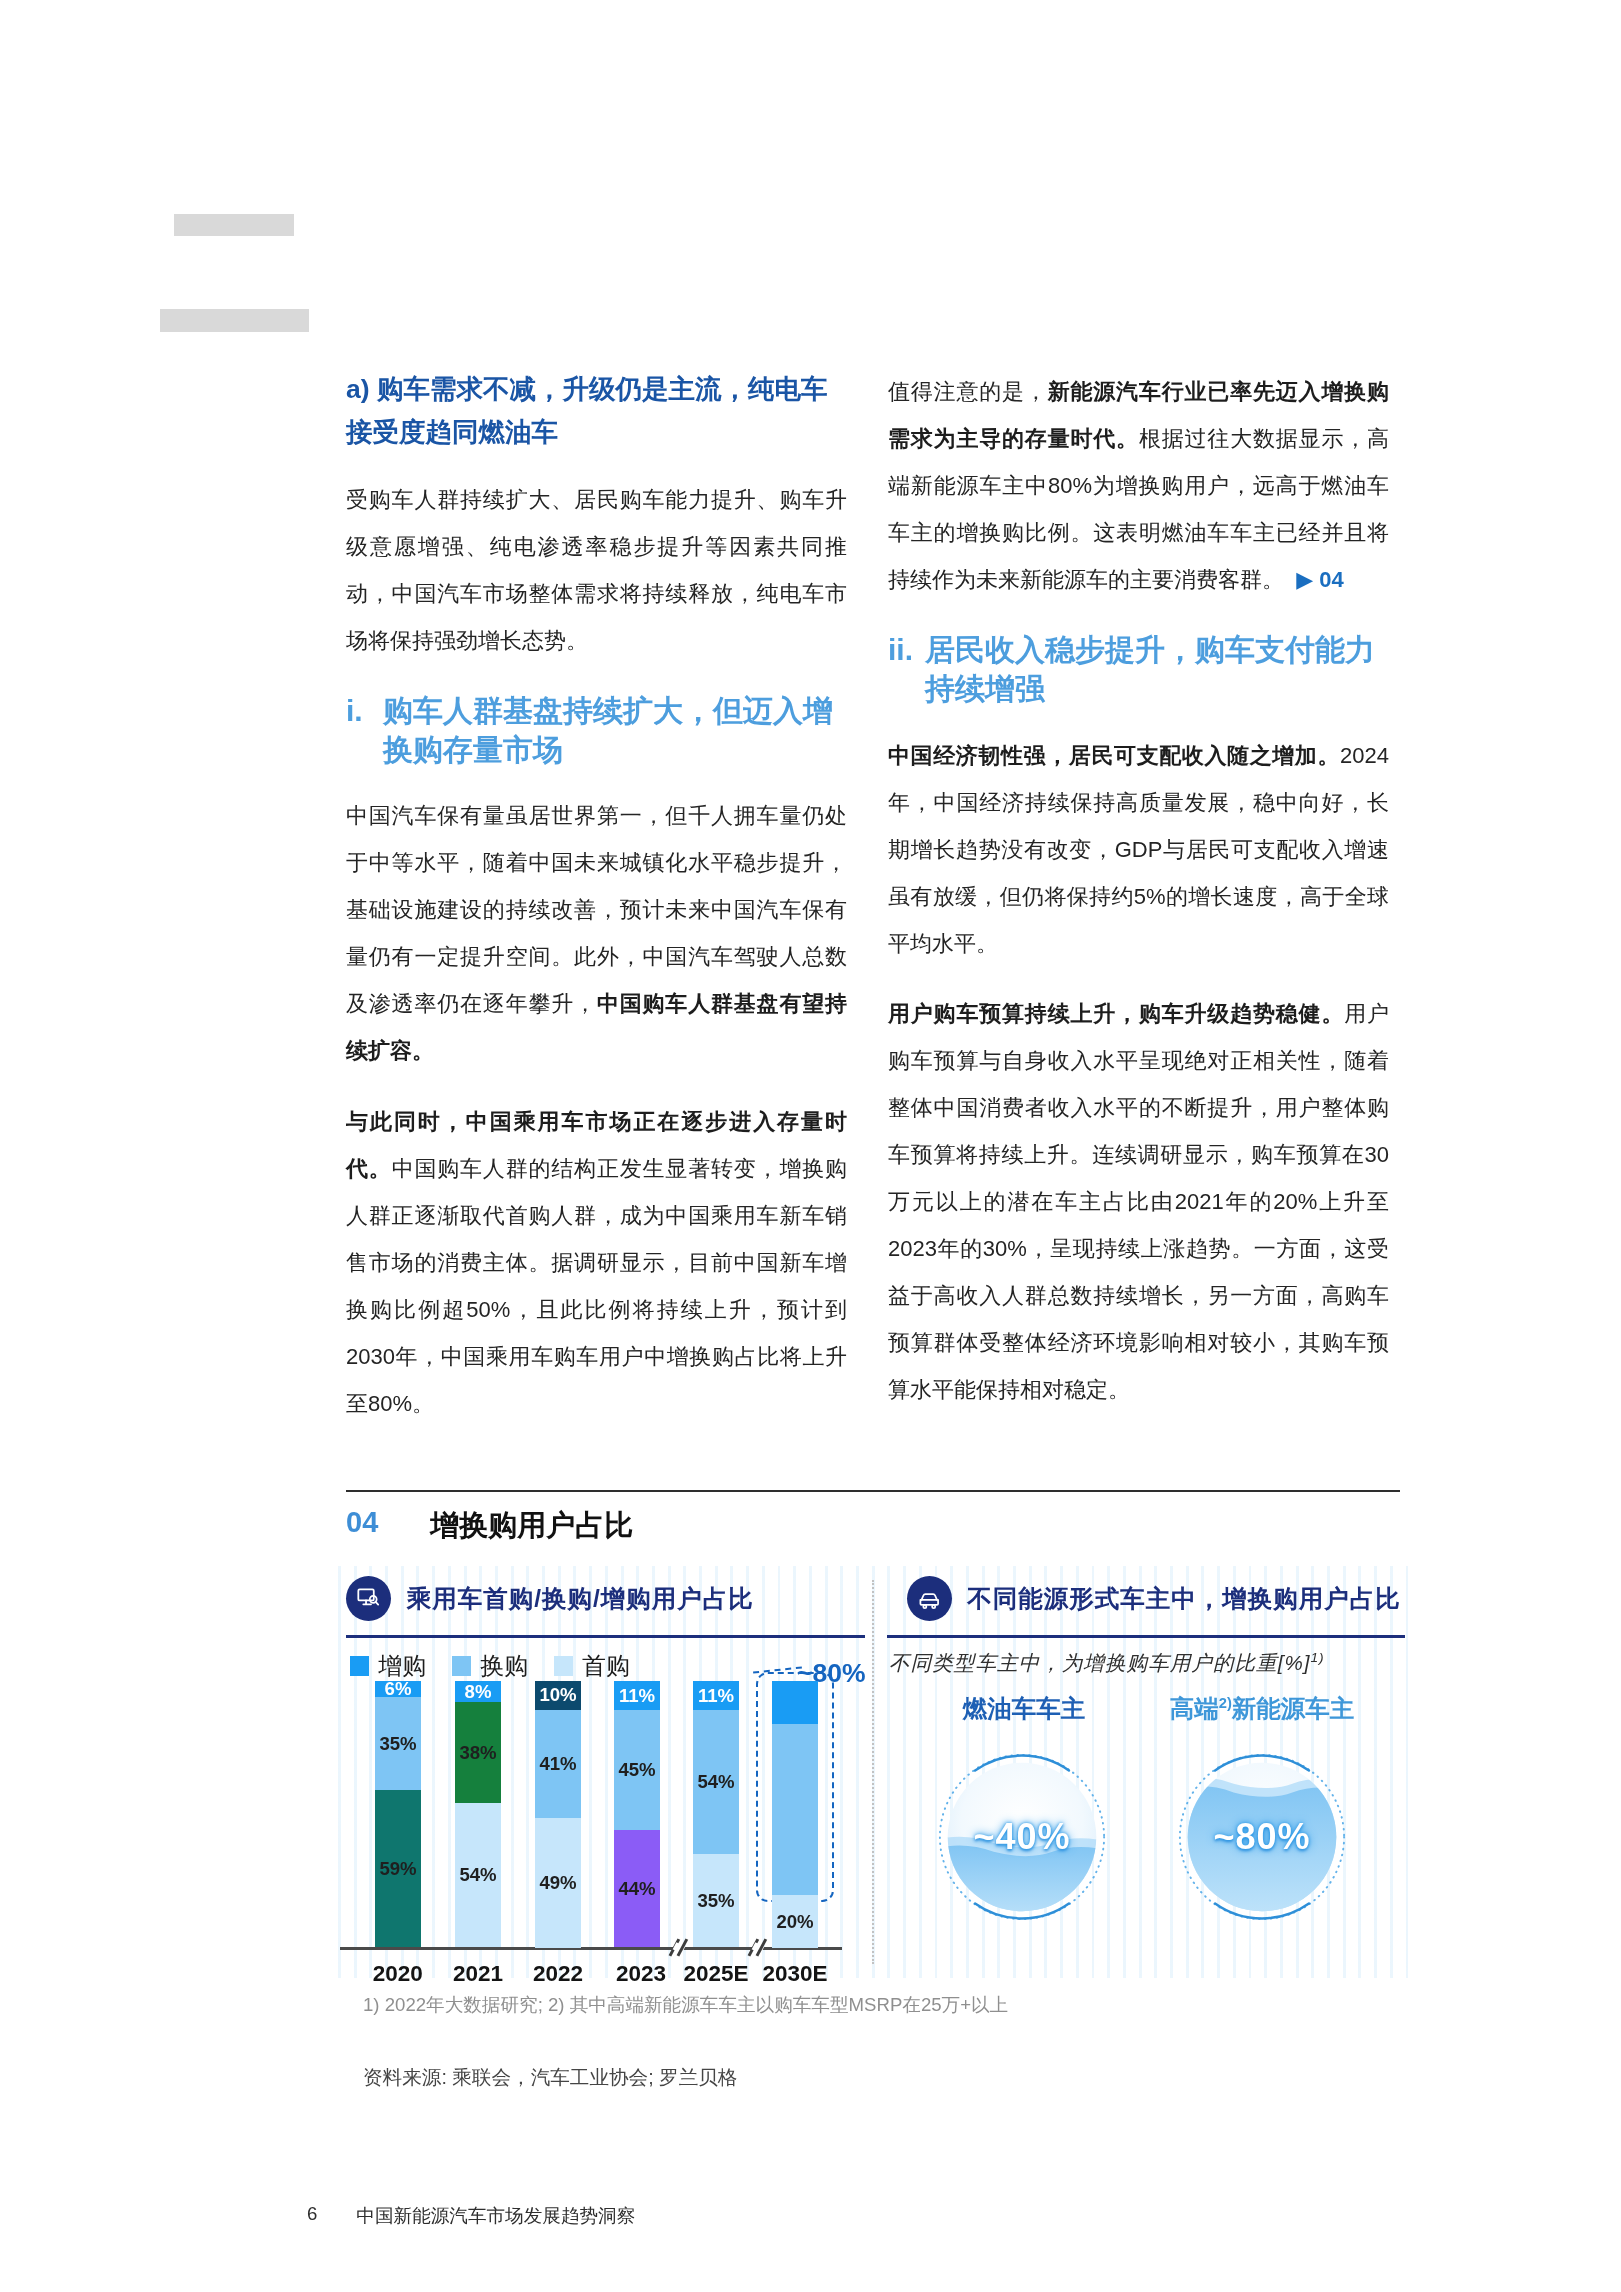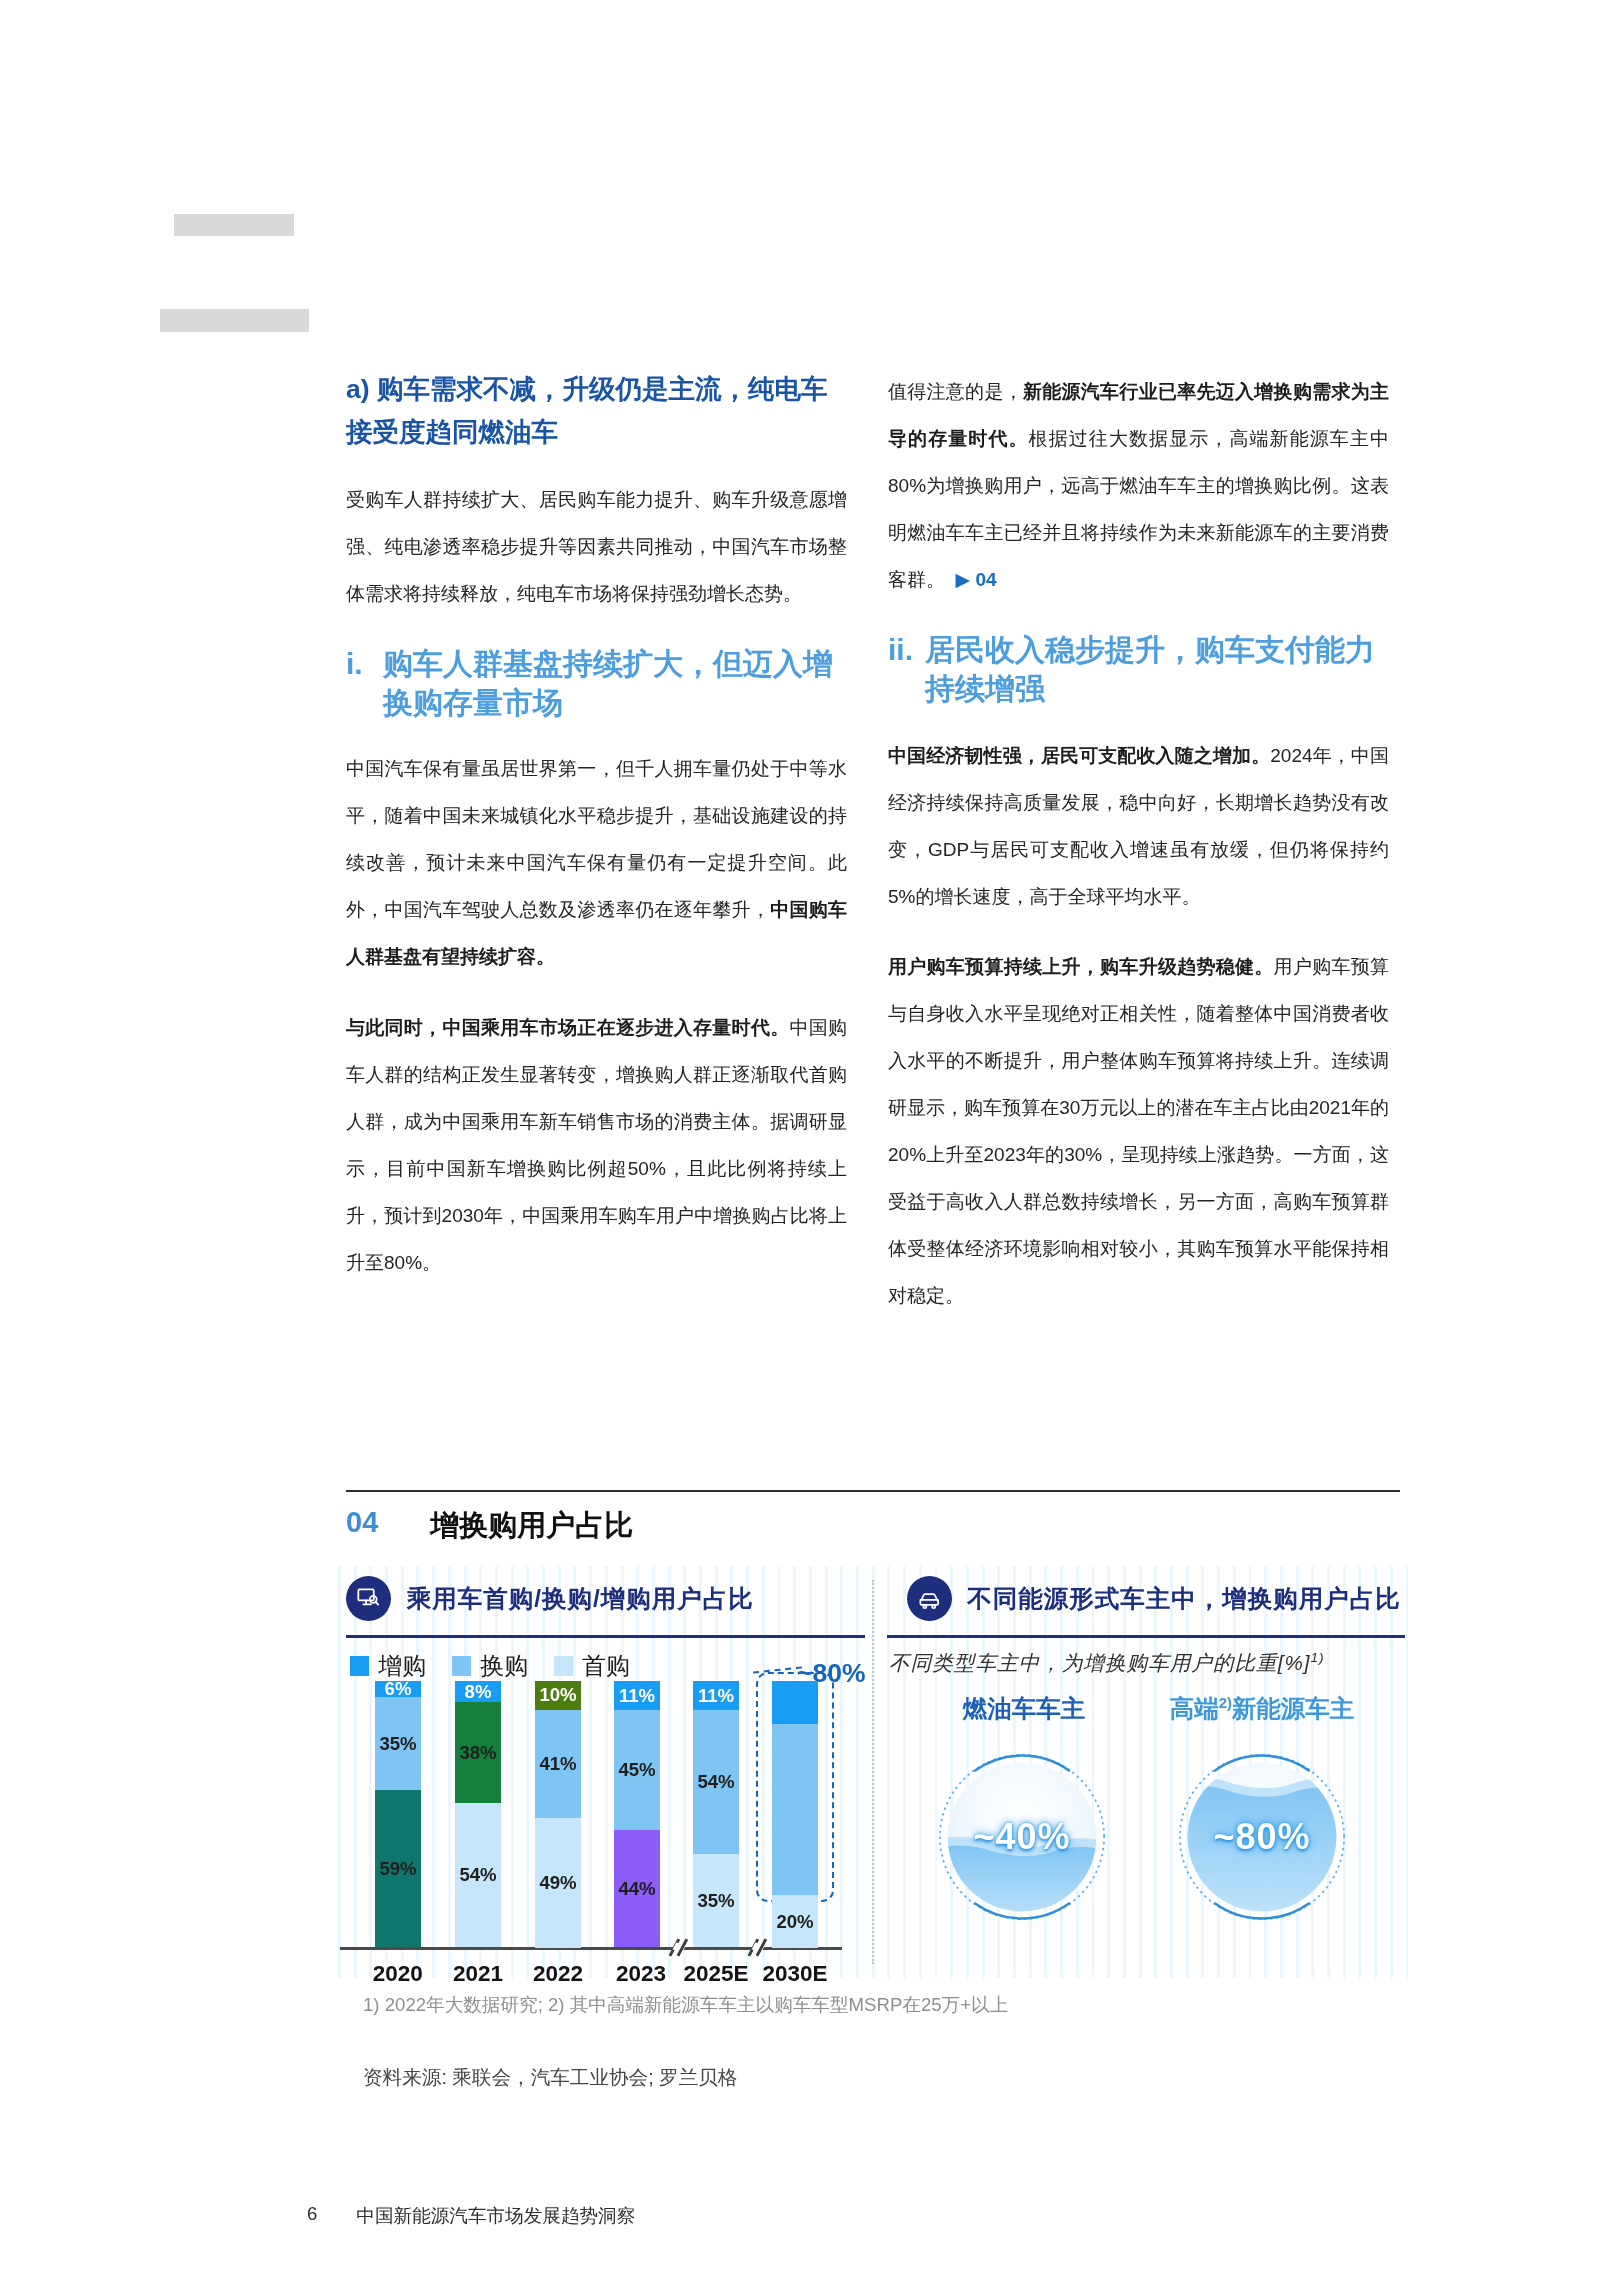--- a/index.html
+++ b/index.html
@@ -10,21 +10,21 @@
   .bar2{left:160px;top:309px;width:149px;height:22.5px;}
   .page-title{position:absolute;left:346px;top:196px;margin:0;font-size:34px;font-weight:bold;
         color:#0f0f0f;letter-spacing:1px;}
   
   .columns{position:absolute;left:346px;top:368px;width:1043px;display:flex;gap:41px;}
   .col{width:501px;}
   .h-a{margin:0 0 21.6px 0;font-size:26.5px;line-height:43px;font-weight:bold;color:#1a55a5;}
   .h-i{display:flex;margin:27.4px 0 23.5px 0;font-size:30px;line-height:39px;font-weight:bold;color:#4d9ede;}
   .h-i .num{width:37px;flex:0 0 37px;}
   .h-i .txt{flex:1;}
-  p.body{margin:0 0 23.5px 0;font-size:19px;line-height:47px;text-align:justify;color:#242424;}
+  p.body{margin:0 0 23.5px 0;font-size:22px;line-height:47px;text-align:justify;color:#242424;}
   p.body b{color:#1d1d1d;}
   .ref{color:#1a6ec0;font-weight:bold;white-space:nowrap;}
   
   .fig-rule{position:absolute;left:346px;top:1490px;width:1054px;height:2px;background:#2e2e2e;}
   .fig-head{position:absolute;left:346px;top:1506px;display:flex;gap:52px;font-size:29px;font-weight:bold;}
   .fig-num{color:#3e8ed6;}
   .fig-title{color:#111111;}
   .fig-bg{position:absolute;left:338px;top:1566px;width:1070px;height:412px;
       background:repeating-linear-gradient(90deg,rgba(190,225,248,0.30) 0 2.9px,rgba(255,255,255,0) 2.9px 15.7px);}
   .fig-divider{position:absolute;left:872px;top:1580px;height:384px;width:0;border-left:2px dotted #c2c2c2;}
@@ -165,21 +165,21 @@
           </div>
           <div class="seg" style="height: 101px; background: #15803d;">
             <span class="seg-label">38%</span>
           </div>
           <div class="seg" style="height: 144px; background: rgb(198, 230, 251);">
             <span class="seg-label">54%</span>
           </div>
         </div>
         <div class="year" style="left: 93px;">2021</div>
         <div class="bar" style="left: 189px;">
-          <div class="seg" style="height: 29px; background: #4d7c0f;">
+          <div class="seg" style="height: 29px; background: #0c4a6e;">
             <span class="seg-label light">10%</span>
           </div>
           <div class="seg" style="height: 109px; background: rgb(126, 197, 244);">
             <span class="seg-label">41%</span>
           </div>
           <div class="seg" style="height: 131px; background: rgb(198, 230, 251);">
             <span class="seg-label">49%</span>
           </div>
         </div>
         <div class="year" style="left: 173px;">2022</div>

